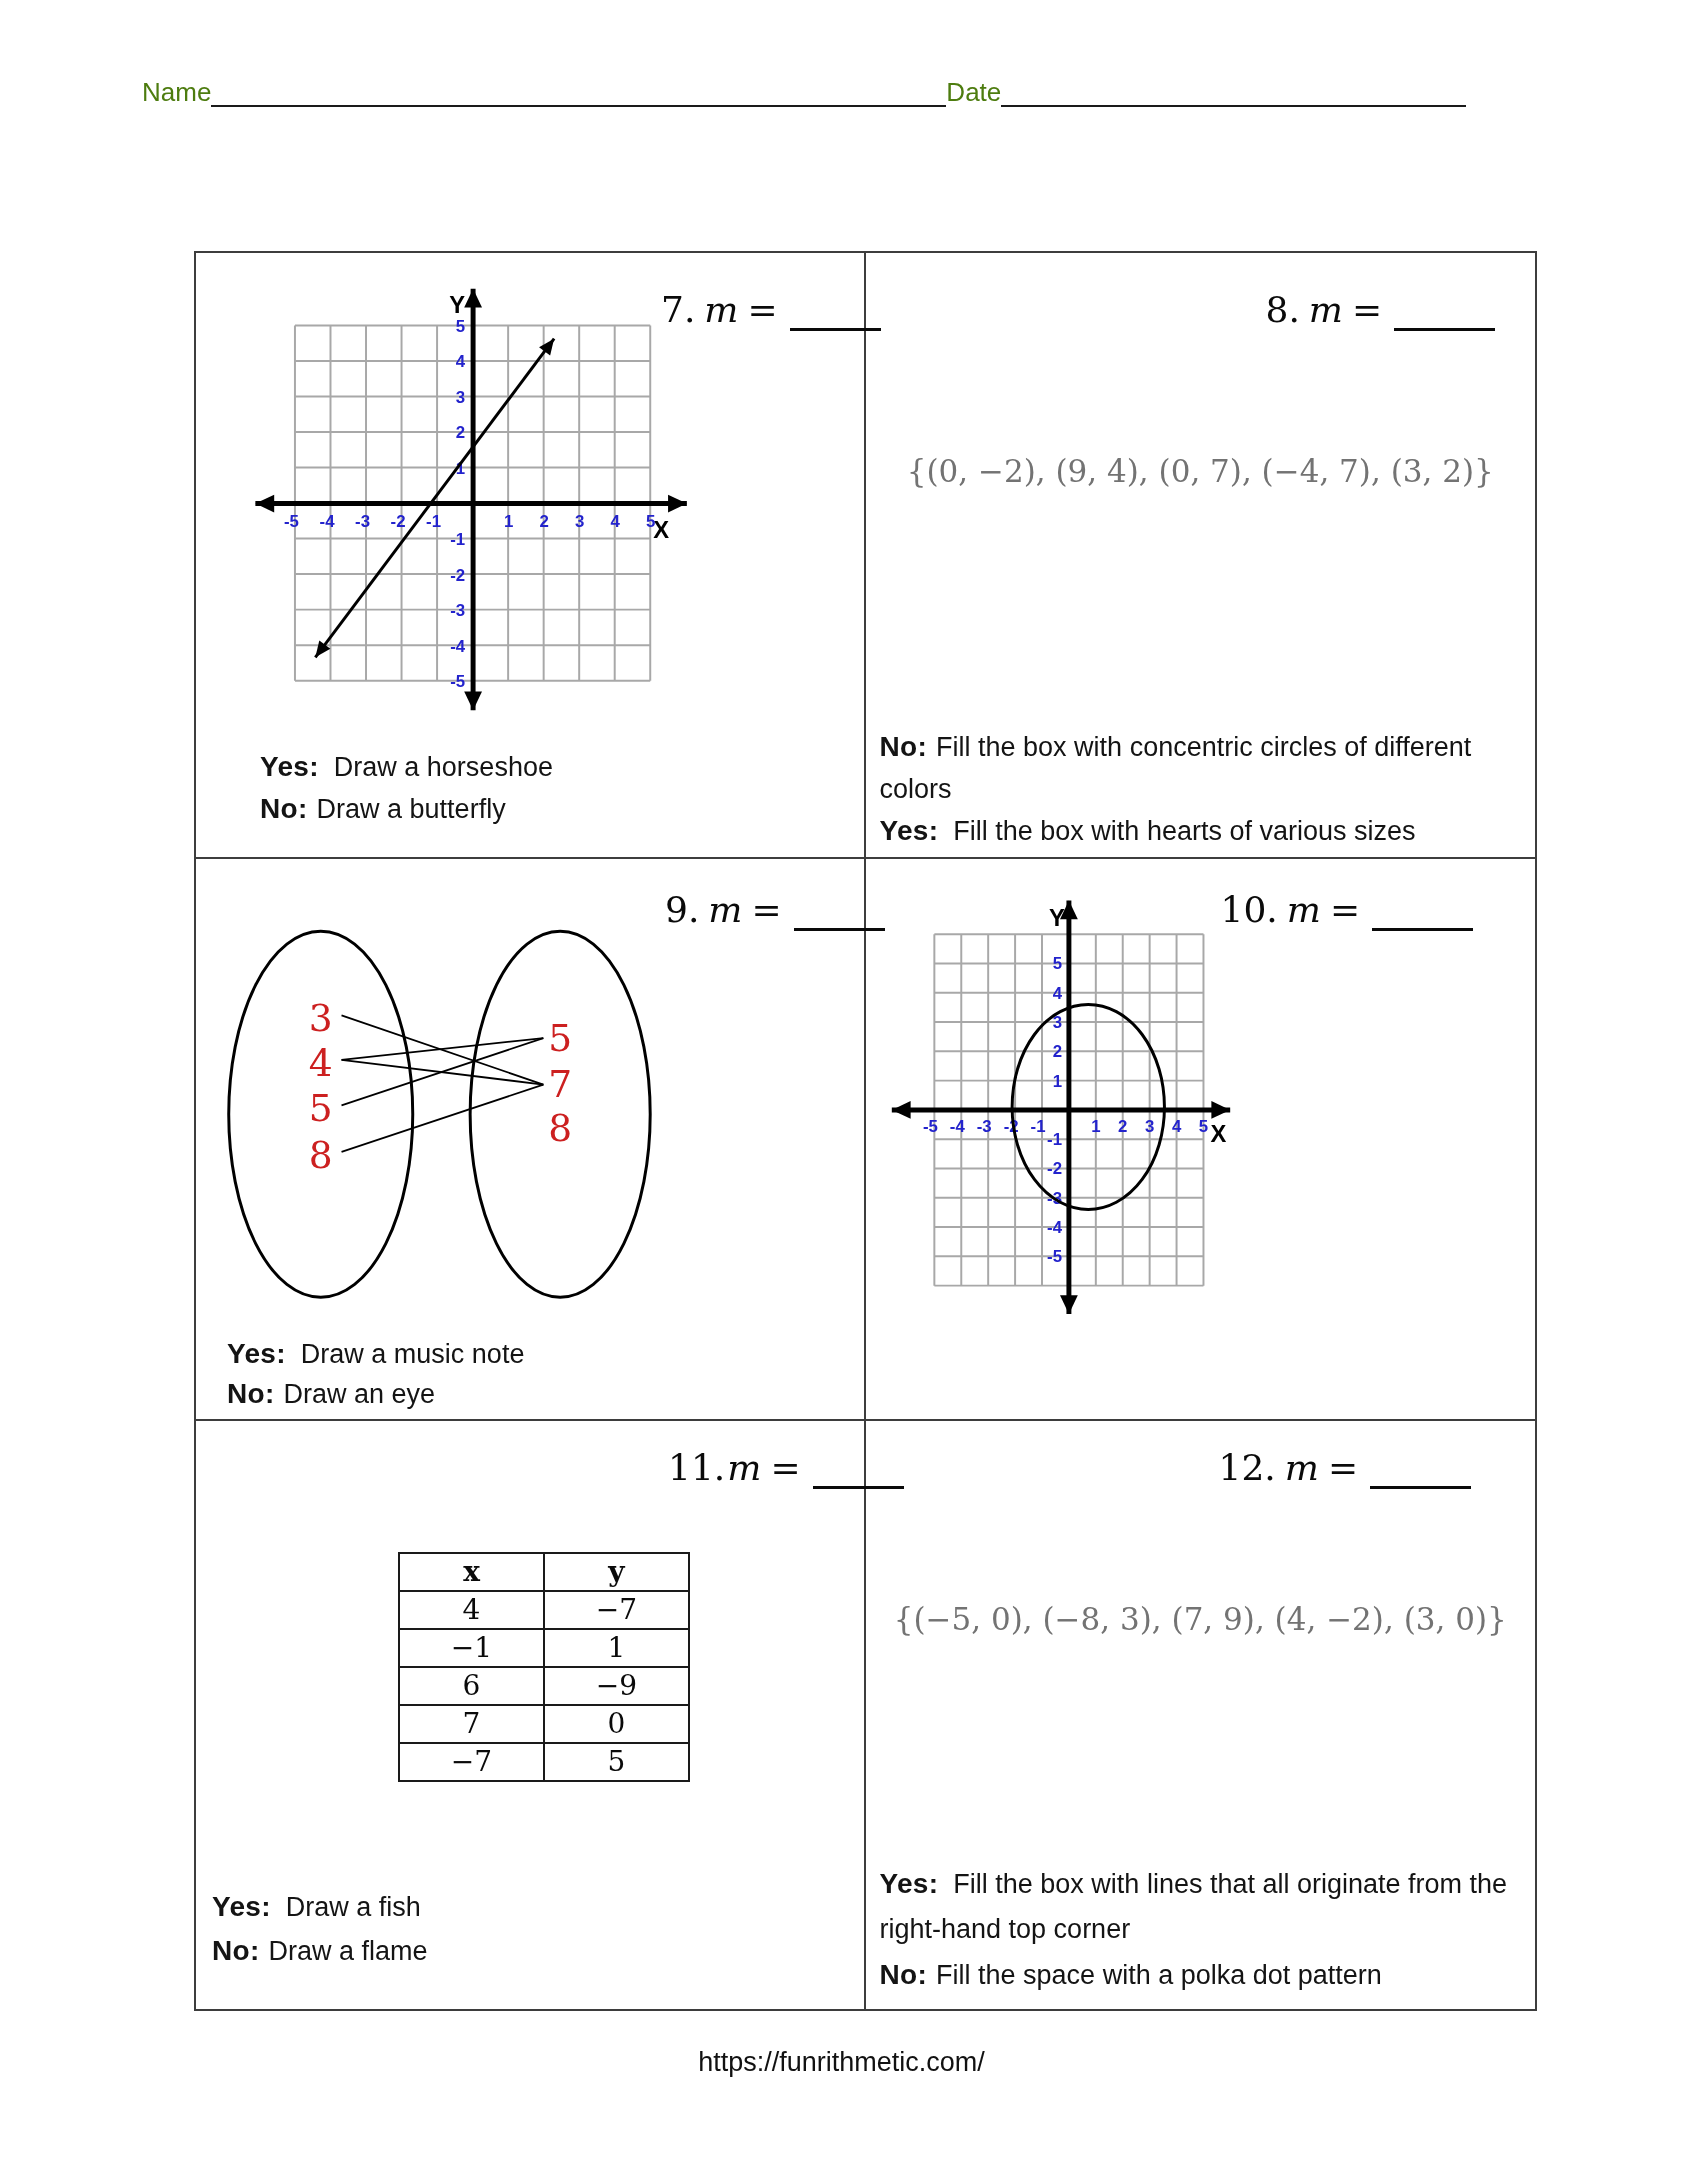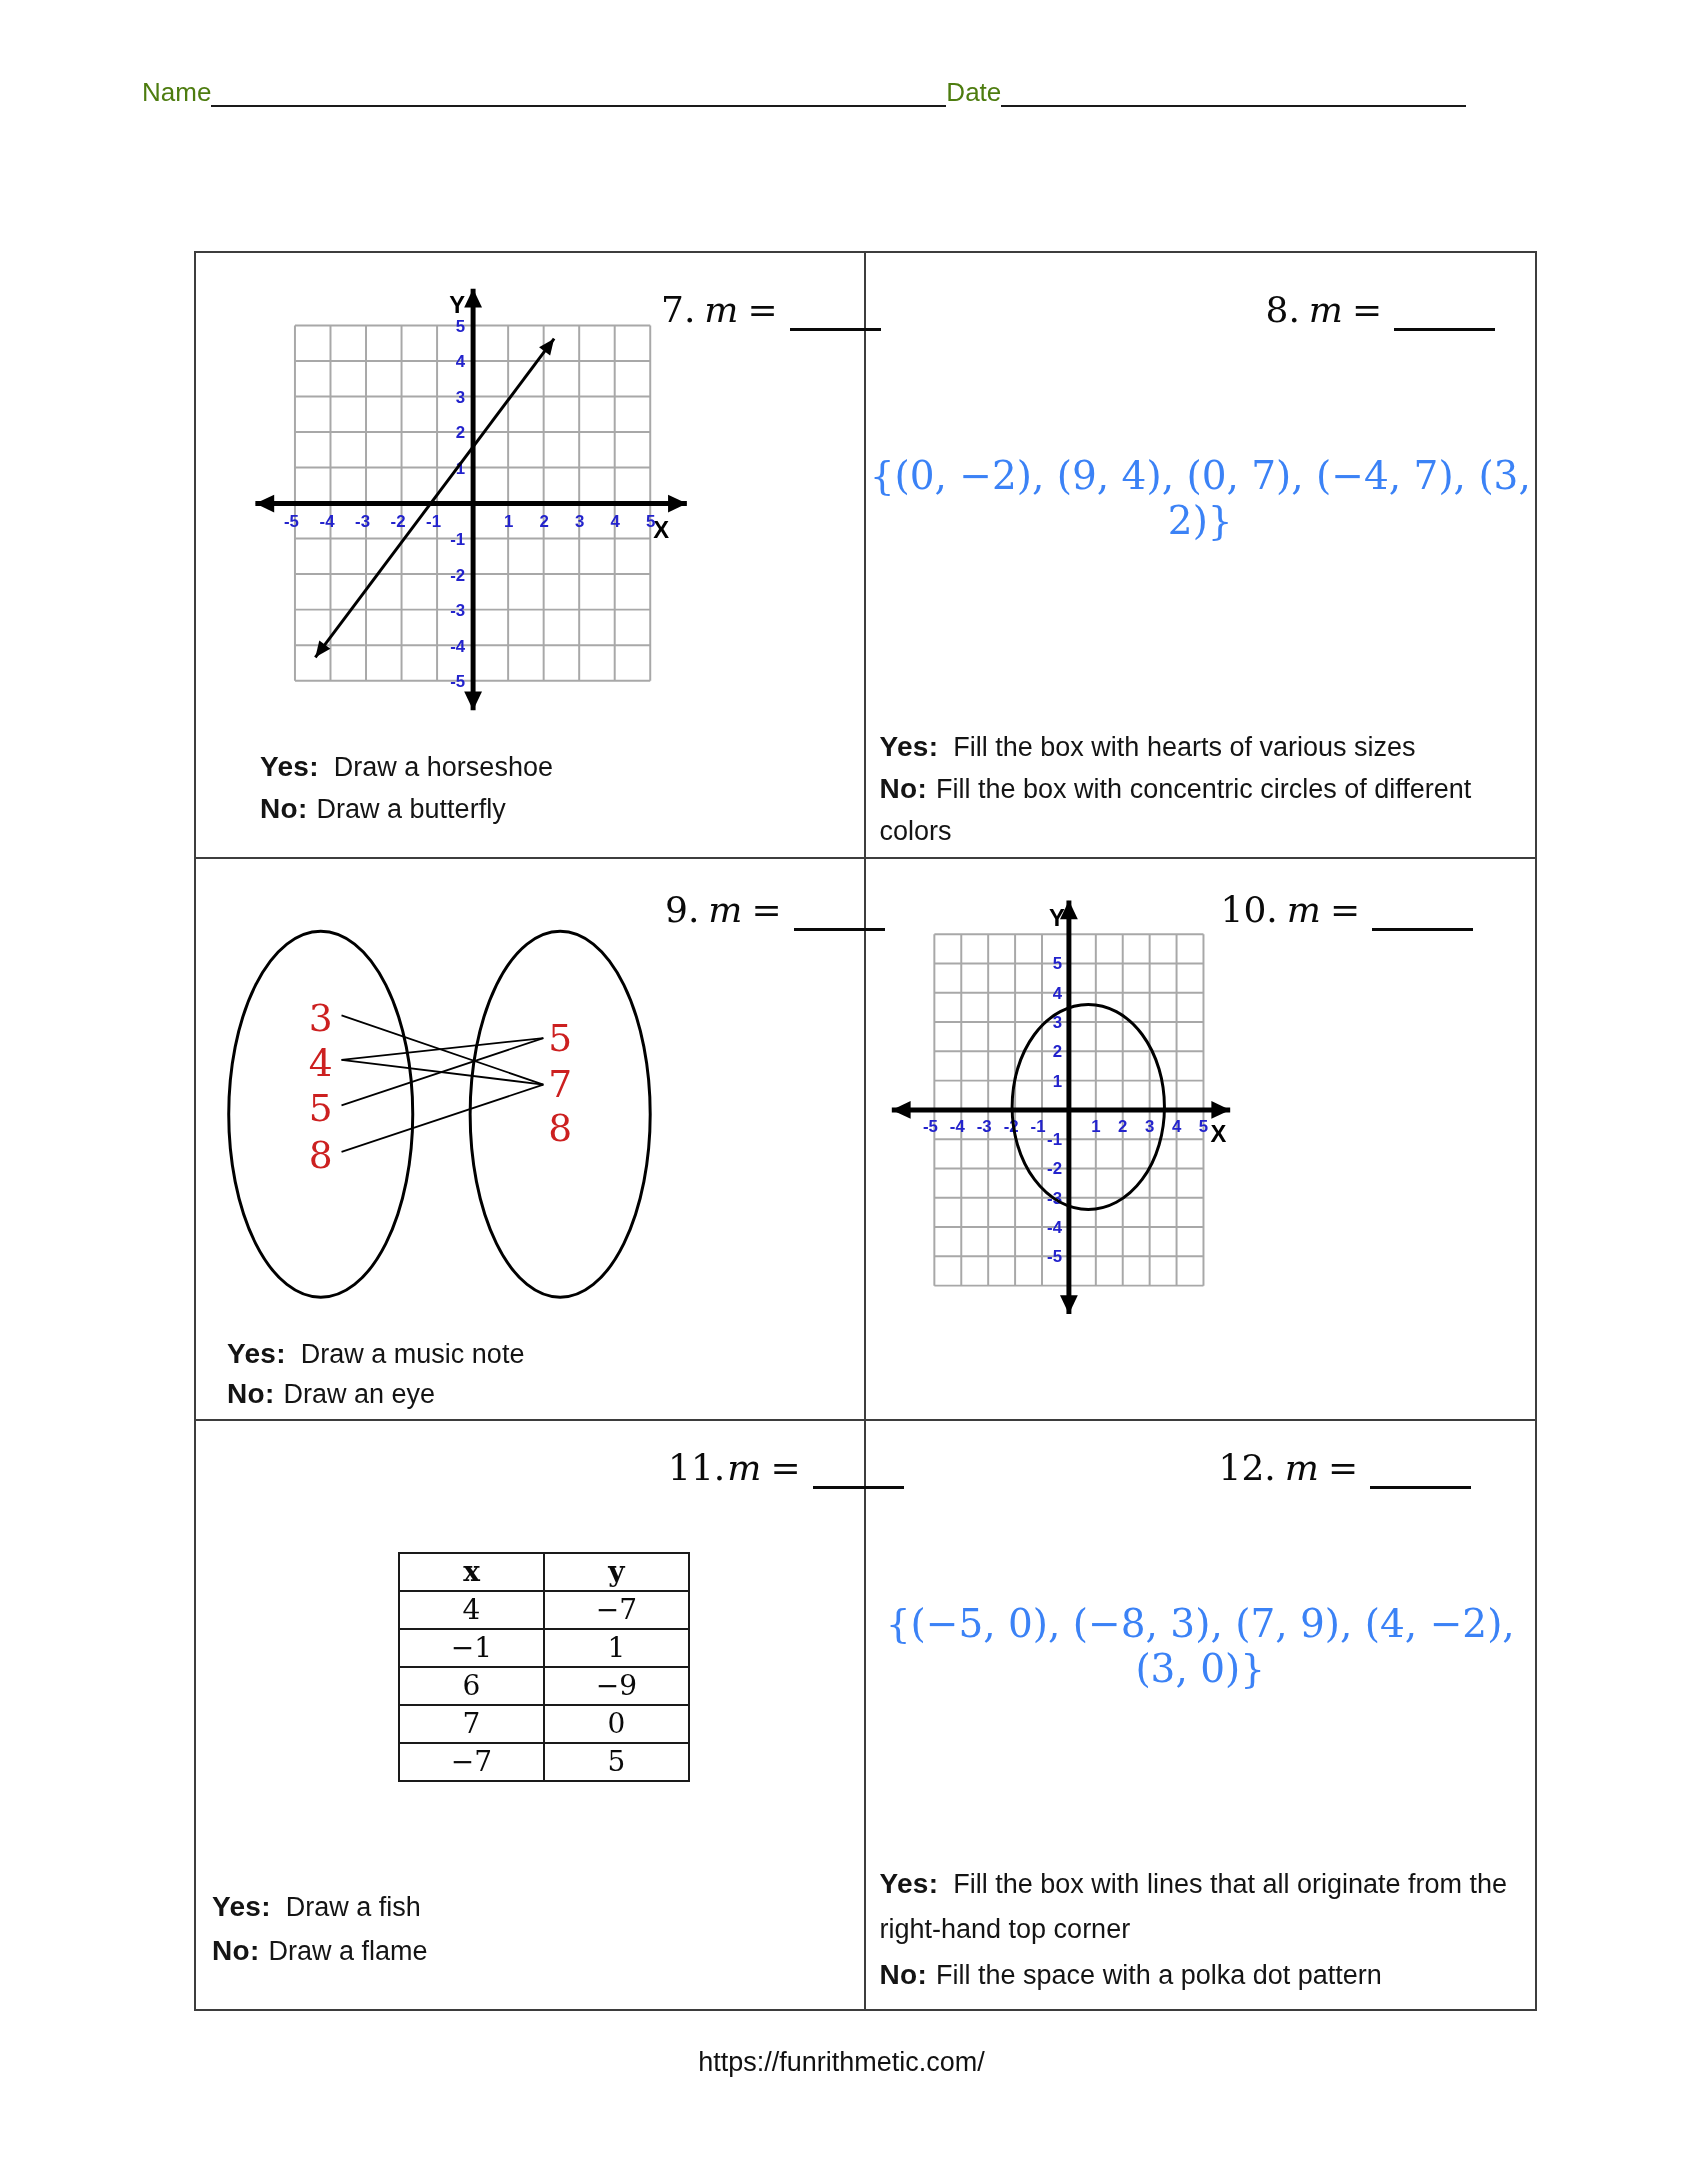--- a/index.html
+++ b/index.html
@@ -33,21 +33,21 @@
   .ans-line{display:inline-block;width:91px;height:10px;border-bottom:3px solid #0a0a0a;
             margin-left:12px;vertical-align:-9px;}
 
   
   .yesno{position:absolute;font-size:27px;line-height:42px;color:#141414;}
   .yesno b{font-size:28px;letter-spacing:0.3px;}
   .yesno .t1{margin-left:15px;}
   .yesno .t2{margin-left:9px;}
 
   .set-text{position:absolute;left:0;width:100%;text-align:center;
-            font-family:"DejaVu Serif",serif;font-size:39px;color:#3b82f6;}
+            font-family:"DejaVu Serif",serif;font-size:31px;color:#737373;}
 
   table.xy{position:absolute;border-collapse:collapse;font-family:"DejaVu Serif",serif;
            font-size:28px;color:#0a0a0a;}
   table.xy th,table.xy td{border:2px solid #1a1a1a;text-align:center;padding:0;
            width:143px;height:36px;line-height:36px;font-weight:normal;}
   table.xy th{font-weight:bold;}
 
   .footer{position:absolute;left:0;top:2047px;width:100%;text-align:center;
           font-size:27px;color:#111;}
 </style>
@@ -129,22 +129,22 @@
         <div><b>No:</b><span class="t2">Draw a butterfly</span></div>
       </div>
     </div>
 
     <div class="cell last-col">
       <div class="plabel" style="left:400px;top:36px;">
         <span>8.</span><span class="var">m</span><span class="eq">=</span><span class="ans-line" style="width:101px;"></span>
       </div>
       <div class="set-text" style="top:200px;">{(0, −2), (9, 4), (0, 7), (−4, 7), (3, 2)}</div>
       <div class="yesno" style="left:14px;top:473px;width:655px;">
+        <div><b>No:</b><span class="t2">Fill the box with concentric circles of different colors</span></div>
         <div><b>Yes:</b><span class="t1">Fill the box with hearts of various sizes</span></div>
-        <div><b>No:</b><span class="t2">Fill the box with concentric circles of different colors</span></div>
       </div>
     </div>
 
     <div class="cell">
       <svg class="fig" id="svg-p9" viewBox="0 0 674.5 566" width="668" height="560">
           <ellipse cx="126" cy="258" rx="93" ry="185" fill="none" stroke="#000" stroke-width="3"></ellipse>
           <ellipse cx="368" cy="258" rx="91" ry="185" fill="none" stroke="#000" stroke-width="3"></ellipse>
           <line x1="147" y1="158" x2="351" y2="228" stroke="#000" stroke-width="1.8"></line>
           <line x1="147" y1="203" x2="351" y2="181" stroke="#000" stroke-width="1.8"></line>
           <line x1="147" y1="203" x2="351" y2="228" stroke="#000" stroke-width="1.8"></line>

